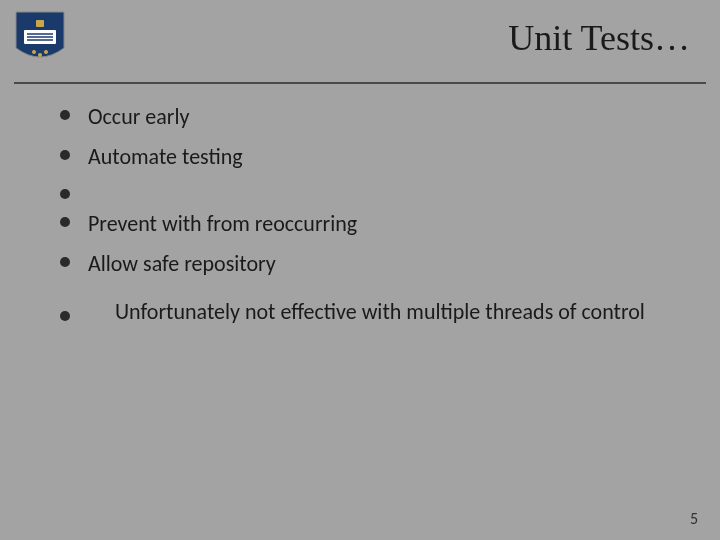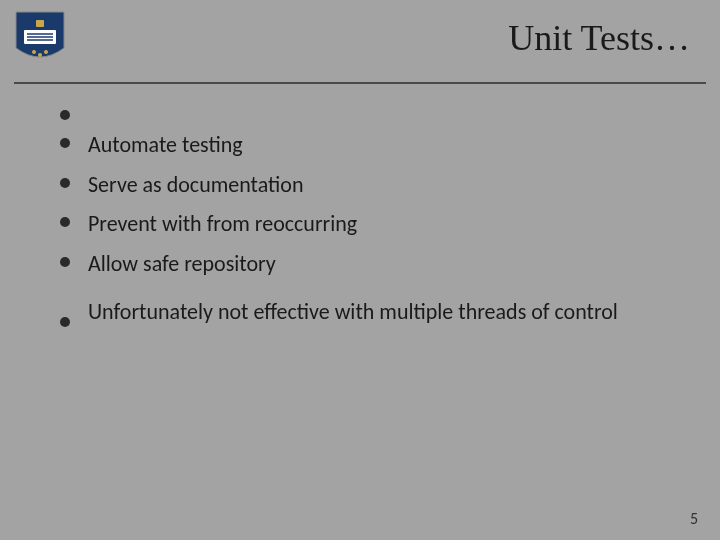--- a/index.html
+++ b/index.html
@@ -96,25 +96,26 @@
       flex-shrink: 0;
     }
 
     .note-section {
       margin-top: 10px;
       padding-left: 0;
     }
 
     .note-item {
       display: flex;
-      align-items: flex-end;
+      align-items: center;
       font-size: 22px;
       color: #1a1a1a;
       font-family: 'Calibri', 'Arial', sans-serif;
       line-height: 1.38;
+      gap: 27px;
     }
 
     .note-item .bullet-dot {
       margin-top: 8px;
     }
 
     .note-text {
       flex: 1;
     }
 
@@ -162,28 +163,28 @@
   </div>
 
   <div class="divider"></div>
 
   <div class="content">
 
     <ul class="bullet-list">
 
     <li>
           <span class="bullet-dot"></span>
+          <span>Occur early</span>
         </li>
         <li>
           <span class="bullet-dot"></span>
           <span>Automate testing</span>
         </li>
         <li>
           <span class="bullet-dot"></span>
-          <span>Serve as documentation</span>
         </li>
         <li>
           <span class="bullet-dot"></span>
           <span>Prevent with from reoccurring</span>
         </li>
         <li>
           <span class="bullet-dot"></span>
           <span>Allow safe repository</span>
         </li>
       </ul>

